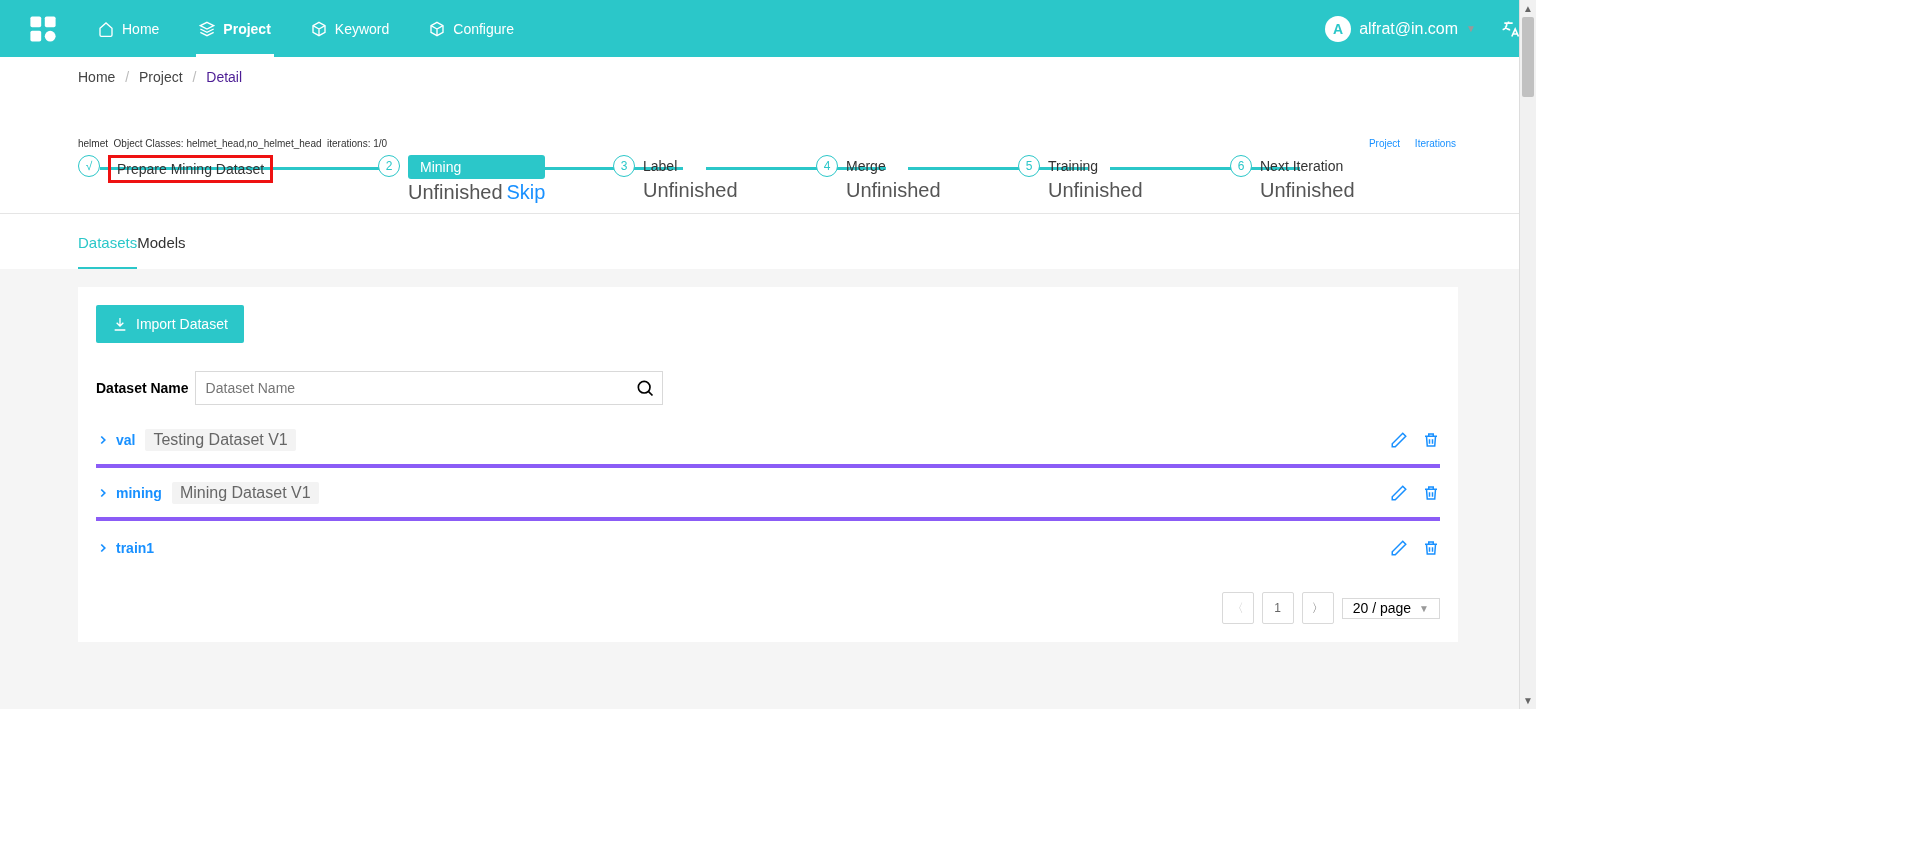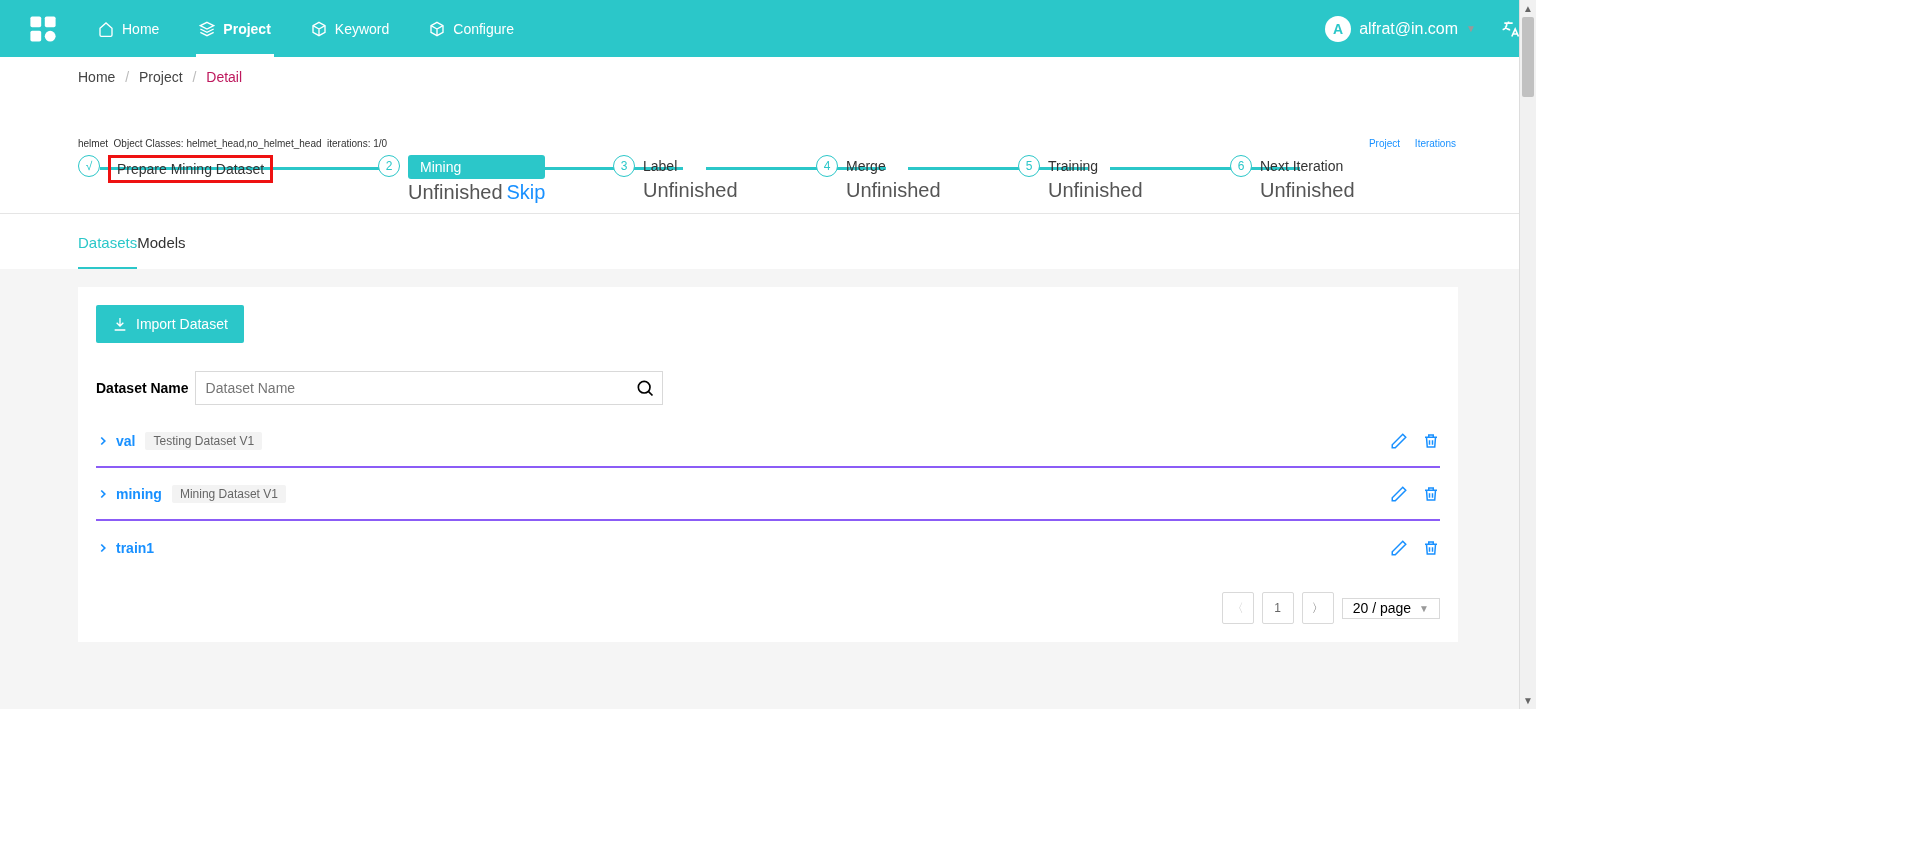--- a/index.html
+++ b/index.html
@@ -29,21 +29,21 @@
   .navicon{width:16px;height:16px;}
   .spacer{flex:1;}
   .user{display:flex;align-items:center;gap:8px;padding:0 10px;cursor:pointer;}
   .avatar{width:26px;height:26px;border-radius:50%;background:#fff;color:var(--teal);display:flex;align-items:center;justify-content:center;font-weight:600;font-size:14px;}
   .langbtn{width:34px;height:34px;display:flex;align-items:center;justify-content:center;cursor:pointer;margin-left:8px;}
 
   
   .breadcrumb{padding:12px 0 6px 78px;font-size:14px;color:#444;}
   .breadcrumb a{color:#444;text-decoration:none;}
   .breadcrumb .sep{color:#bbb;margin:0 6px;}
-  .breadcrumb .current{color:#be185d;text-align:right;}
+  .breadcrumb .current{color:#4c1d95;text-align:right;}
   .metaRow{padding:4px 0 6px 78px;font-size:10px;color:#333;display:flex;align-items:center;margin-top:43px;}
   .links{margin-left:auto;margin-right:80px;}
   .links a{color:var(--link);text-decoration:none;margin-left:12px;}
 
   
   .steps{position:relative;height:58px;margin:0 30px 0 78px;}
   .stepline{position:absolute;top:12px;height:3px;background:var(--teal);}
   .step{position:absolute;top:0;display:flex;align-items:flex-start;gap:8px;}
   .circle{width:22px;height:22px;border:1px solid var(--teal);color:var(--teal);border-radius:50%;display:flex;align-items:center;justify-content:center;font-size:12px;background:#fff;}
   .circle.done{color:var(--teal);font-size:12px;}
@@ -63,25 +63,25 @@
   .graybg{background:var(--bg);padding:18px 78px 30px 78px;min-height:440px;}
   .card{background:#fff;padding:18px;}
   .importbtn{background:var(--teal);color:#fff;border:none;padding:0 16px;height:38px;display:inline-flex;align-items:center;gap:8px;font-size:14px;cursor:pointer;border-radius:2px;}
 
   .searchRow{display:flex;align-items:center;margin:28px 0 10px 0;}
   .searchLbl{font-weight:700;font-size:14px;margin-right:6px;white-space:nowrap;}
   .searchBox{position:relative;width:468px;}
   .searchBox input{width:100%;height:34px;border:1px solid #d9d9d9;padding:0 40px 0 10px;font-size:14px;outline:none;}
   .searchBox .mag{position:absolute;right:8px;top:50%;transform:translateY(-50%);width:20px;height:20px;cursor:pointer;}
 
-  .dsrow{display:flex;align-items:center;height:53px;border-bottom:2px solid #8b5cf6;}
+  .dsrow{display:flex;align-items:center;height:53px;border-bottom:4px solid #8b5cf6;}
   .dsrow:last-of-type{border-bottom:none;}
   .expand{width:14px;height:14px;margin-right:6px;color:var(--link);cursor:pointer;}
   .dsname{color:var(--link);font-weight:700;font-size:14px;cursor:pointer;}
-  .dstag{background:#f3f3f3;color:#666;font-size:12px;padding:2px 8px;margin-left:10px;border-radius:2px;}
+  .dstag{background:#f3f3f3;color:#666;font-size:16px;padding:2px 8px;margin-left:10px;border-radius:2px;}
   .dsrow .actions{margin-left:auto;display:flex;gap:14px;}
   .actbtn{width:18px;height:18px;color:var(--link);cursor:pointer;}
 
   .pager{display:flex;justify-content:flex-end;align-items:center;gap:8px;margin-top:18px;}
   .pgbtn{width:32px;height:32px;border:1px solid #d9d9d9;background:#fff;display:flex;align-items:center;justify-content:center;cursor:pointer;color:#666;border-radius:2px;font-size:12px;}
   .pgbtn.disabled{color:#ccc;cursor:default;}
   .pgsize{height:21px;border:1px solid #d9d9d9;background:#fff;display:flex;align-items:center;padding:0 10px;gap:8px;font-size:14px;cursor:pointer;}
   .chev{font-size:10px;color:#999;}
 </style>
 </head>

